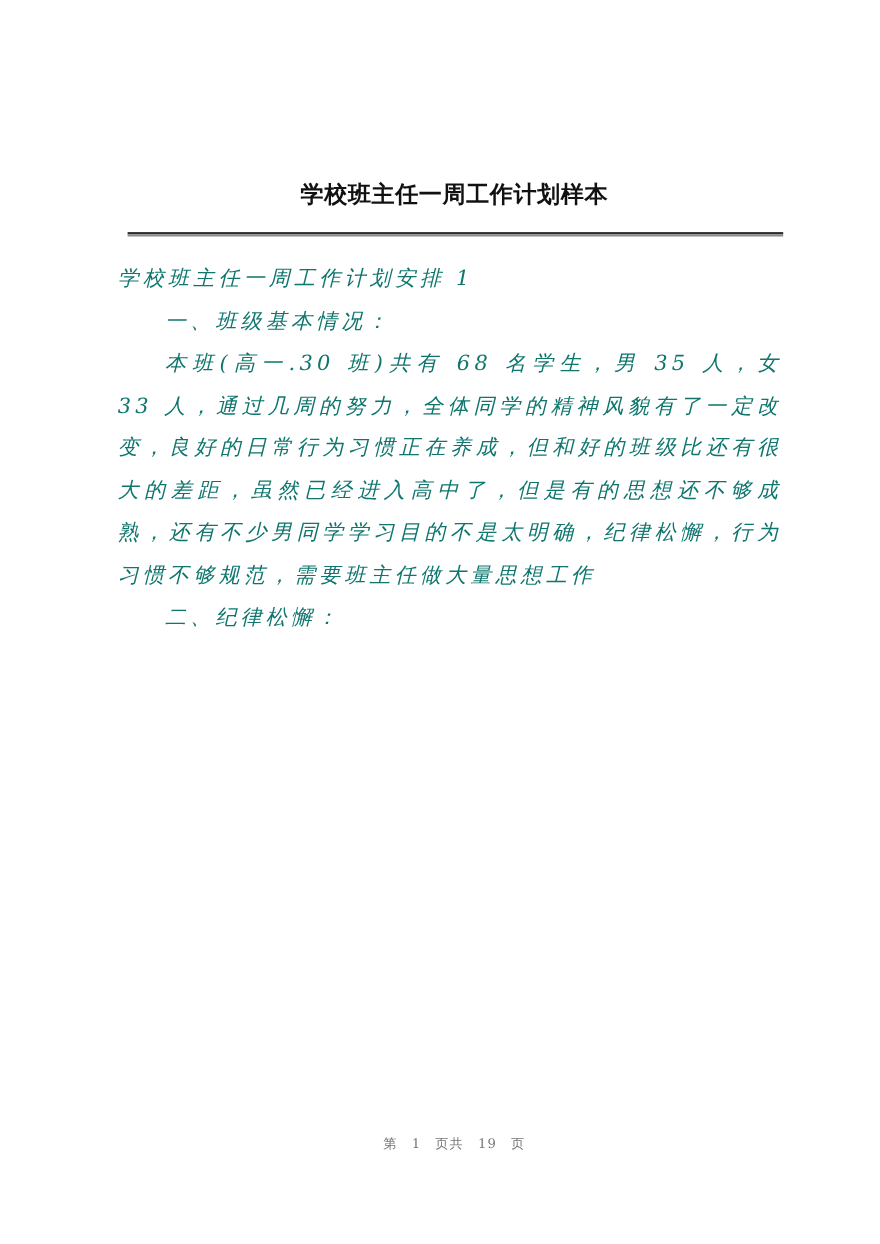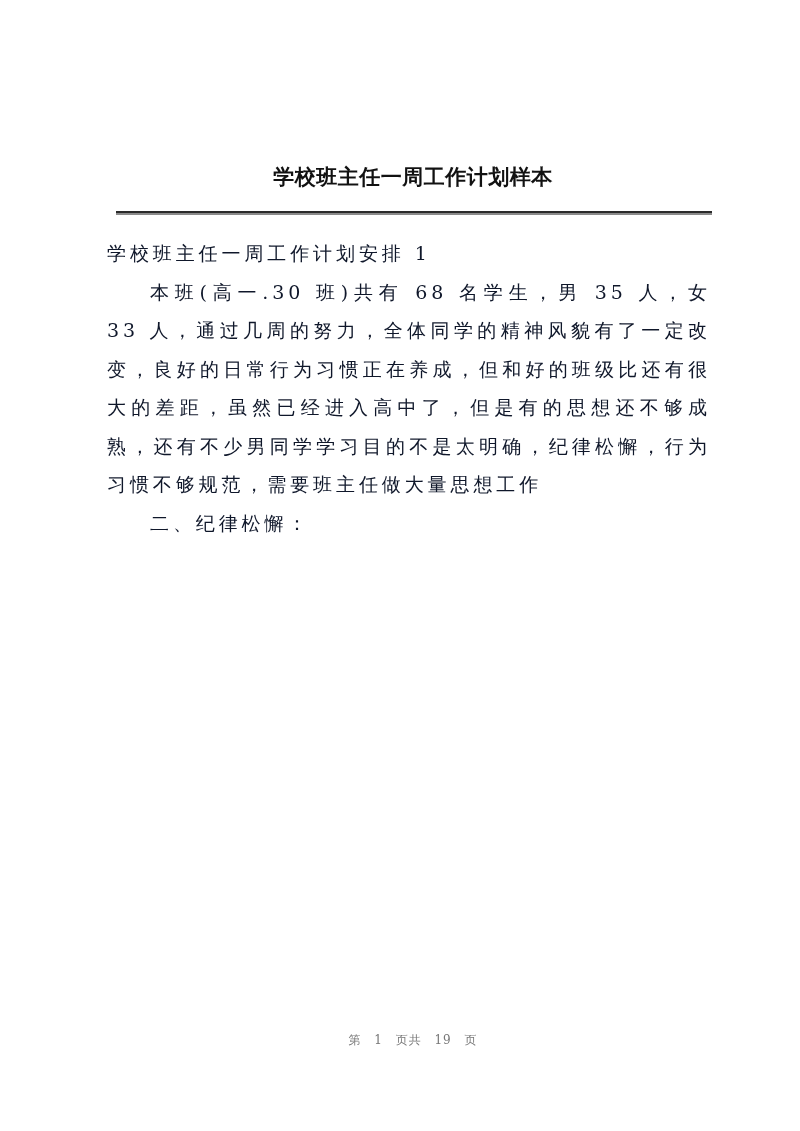--- a/index.html
+++ b/index.html
@@ -43,22 +43,23 @@
       border-top: 2px solid #2a2a2a;
       border-bottom: 2px solid #8a8a8a;
     }
     .body-text {
       position: absolute;
       left: 107px;
       top: 234px;
       width: 604px;
       font-size: 19px;
       line-height: 38.5px;
-      color: #0f172a;
+      color: #0f766e;
       letter-spacing: 3.9px;
+      font-style: italic;
     }
     .body-text p {
       margin: 0;
       text-align: justify;
       text-align-last: left;
     }
     .indent {
       text-indent: 43px;
     }
     .footer {
@@ -78,20 +79,21 @@
 
 <div class="page">
 
   <h1 class="doc-title">学校班主任一周工作计划样本</h1>
 
   <div class="title-rule"></div>
 
   <div class="body-text">
     <p>学校班主任一周工作计划安排 1</p>
 
+    <p class="indent">一、班级基本情况：</p>
     <p class="indent">本班(高一.30 班)共有 68 名学生，男 35 人，女 33 人，通过几周的努力，全体同学的精神风貌有了一定改变，良好的日常行为习惯正在养成，但和好的班级比还有很大的差距，虽然已经进入高中了，但是有的思想还不够成熟，还有不少男同学学习目的不是太明确，纪律松懈，行为习惯不够规范，需要班主任做大量思想工作</p>
 
     <p class="indent">二、纪律松懈：</p>
 
   </div>
 
   <div class="footer">第 1 页共 19 页</div>
 
 </div>
 

